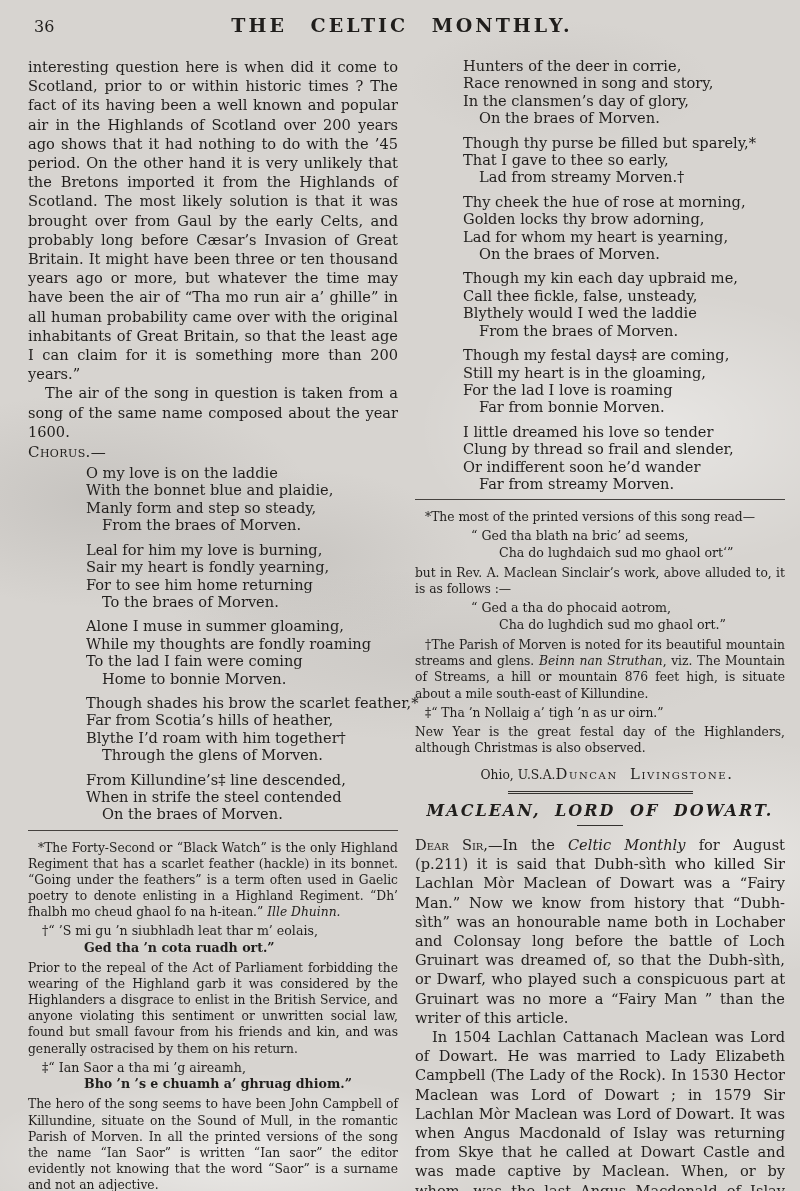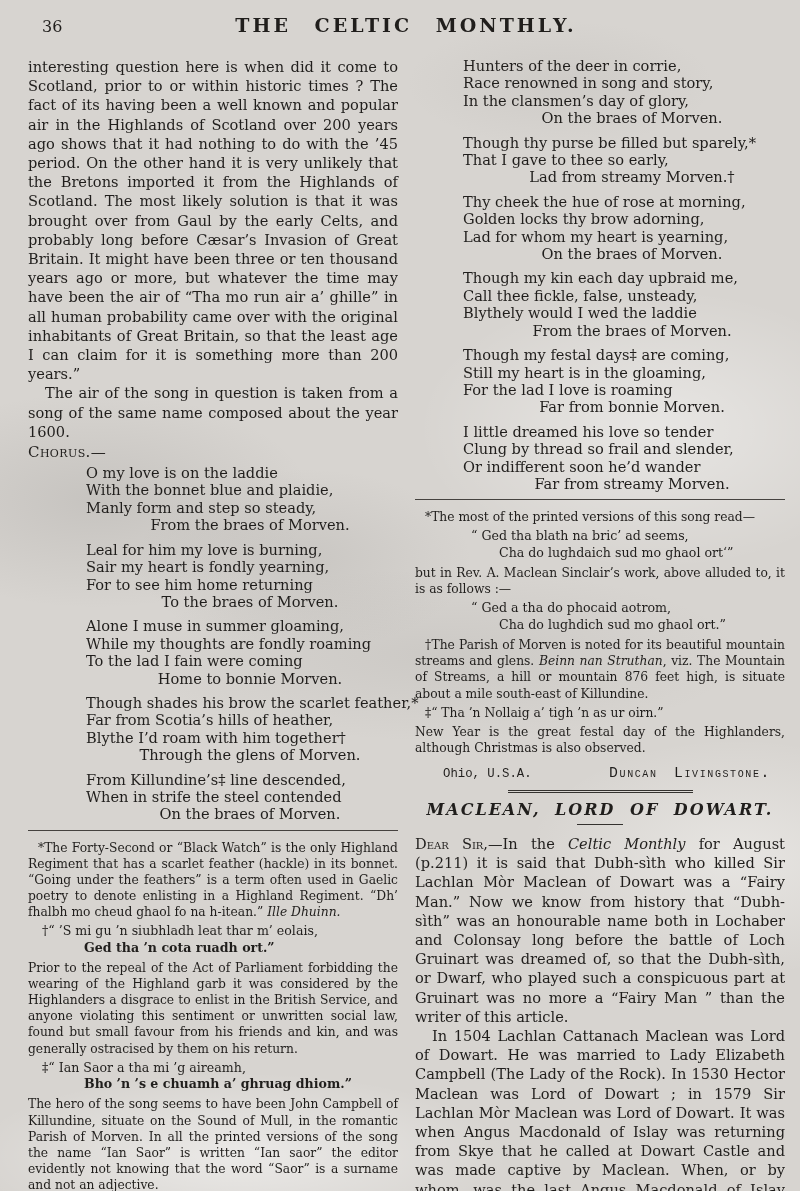--- a/index.html
+++ b/index.html
@@ -14,48 +14,48 @@
     background:
       radial-gradient(ellipse 340px 200px at 82% 36%, rgba(255,255,255,0.42), rgba(255,255,255,0) 70%),
       radial-gradient(ellipse 300px 150px at 12% 42%, rgba(110,108,105,0.16), rgba(110,108,105,0) 72%),
       radial-gradient(ellipse 240px 130px at 38% 47%, rgba(118,116,113,0.14), rgba(118,116,113,0) 70%),
       radial-gradient(ellipse 420px 120px at 55% 55%, rgba(125,123,120,0.12), rgba(125,123,120,0) 72%),
       radial-gradient(ellipse 300px 170px at 92% 72%, rgba(250,249,247,0.45), rgba(250,249,247,0) 70%),
       radial-gradient(ellipse 360px 110px at 30% 97%, rgba(255,255,255,0.5), rgba(255,255,255,0) 75%),
       radial-gradient(ellipse 220px 90px at 70% 7%, rgba(130,128,125,0.10), rgba(130,128,125,0) 70%),
       linear-gradient(var(--paper), var(--paper));
   }
-  .pagehead { position:absolute; top:14px; left:12px; right:0; height:34px; }
+  .pagehead { position:absolute; top:14px; left:4px; right:0; height:34px; }
   .page-number { position:absolute; left:30px; top:3px; font-size:16px; }
   .masthead {
     margin:0; text-align:center; font-size:19px; font-weight:bold;
     letter-spacing:3px; word-spacing:14px;
   }
   .cols { position:absolute; top:57px; left:28px; right:15px; display:flex; gap:17px; }
   .col { flex:1; min-width:0; }
 
   .body { font-size:14.6px; line-height:19.2px; text-align:justify; margin:0; }
   .indent { text-indent:17px; }
   .chorus { font-variant:small-caps; font-size:15px; letter-spacing:0.4px; margin:2px 0 3px; }
 
   .stanza { margin:0 0 7px 58px; font-size:14.6px; line-height:17.4px; }
   .col-right .stanza { margin-left:48px; }
   .vline { white-space:nowrap; }
-  .stanza .vlast { padding-left:16px;text-align:center; }
+  .stanza .vlast { padding-left:16px; }
 
   .fn-rule { border:none; border-top:1px solid #45423f; margin:7px 0 9px 0; width:100%; }
   .fn { font-size:12.3px; line-height:16.1px; text-align:justify; margin:0 0 3px 0; }
   .fn.ind { text-indent:10px; }
   .couplet { margin:2px 0 4px 14px; font-size:12.6px; }
   .couplet .vline { line-height:16.4px; }
   .c1 .vline:nth-child(2) { padding-left:42px;font-weight:bold; }
   .c2 { margin-left:56px; }
   .c2 .vline:nth-child(2) { padding-left:28px; }
 
-  .sig-row { display:flex; justify-content:space-between; align-items:baseline; margin:9px 14px 4px 28px;font-family:Liberation Mono, monospace; }
+  .sig-row { display:flex; justify-content:center; align-items:baseline; margin:9px 14px 4px 28px; }
   .sig-place { font-size:12.3px; }
   .sig-name { font-size:14.8px; font-variant:small-caps; letter-spacing:1.6px; word-spacing:6px; }
   .sc { font-variant:small-caps; }
   .it { font-style:italic; }
 
   .double-rule { width:185px; height:3px; margin:9px auto 7px;
     border-top:1.6px solid #34322f; border-bottom:1.6px solid #34322f; }
   .heading { margin:5px 0 5px; text-align:center; font-size:16px; font-weight:bold;
     letter-spacing:2px; word-spacing:7px;font-style:italic; }
   .short-rule { width:46px; margin:0 auto 9px; border:none; border-top:1.5px solid #34322f; }

